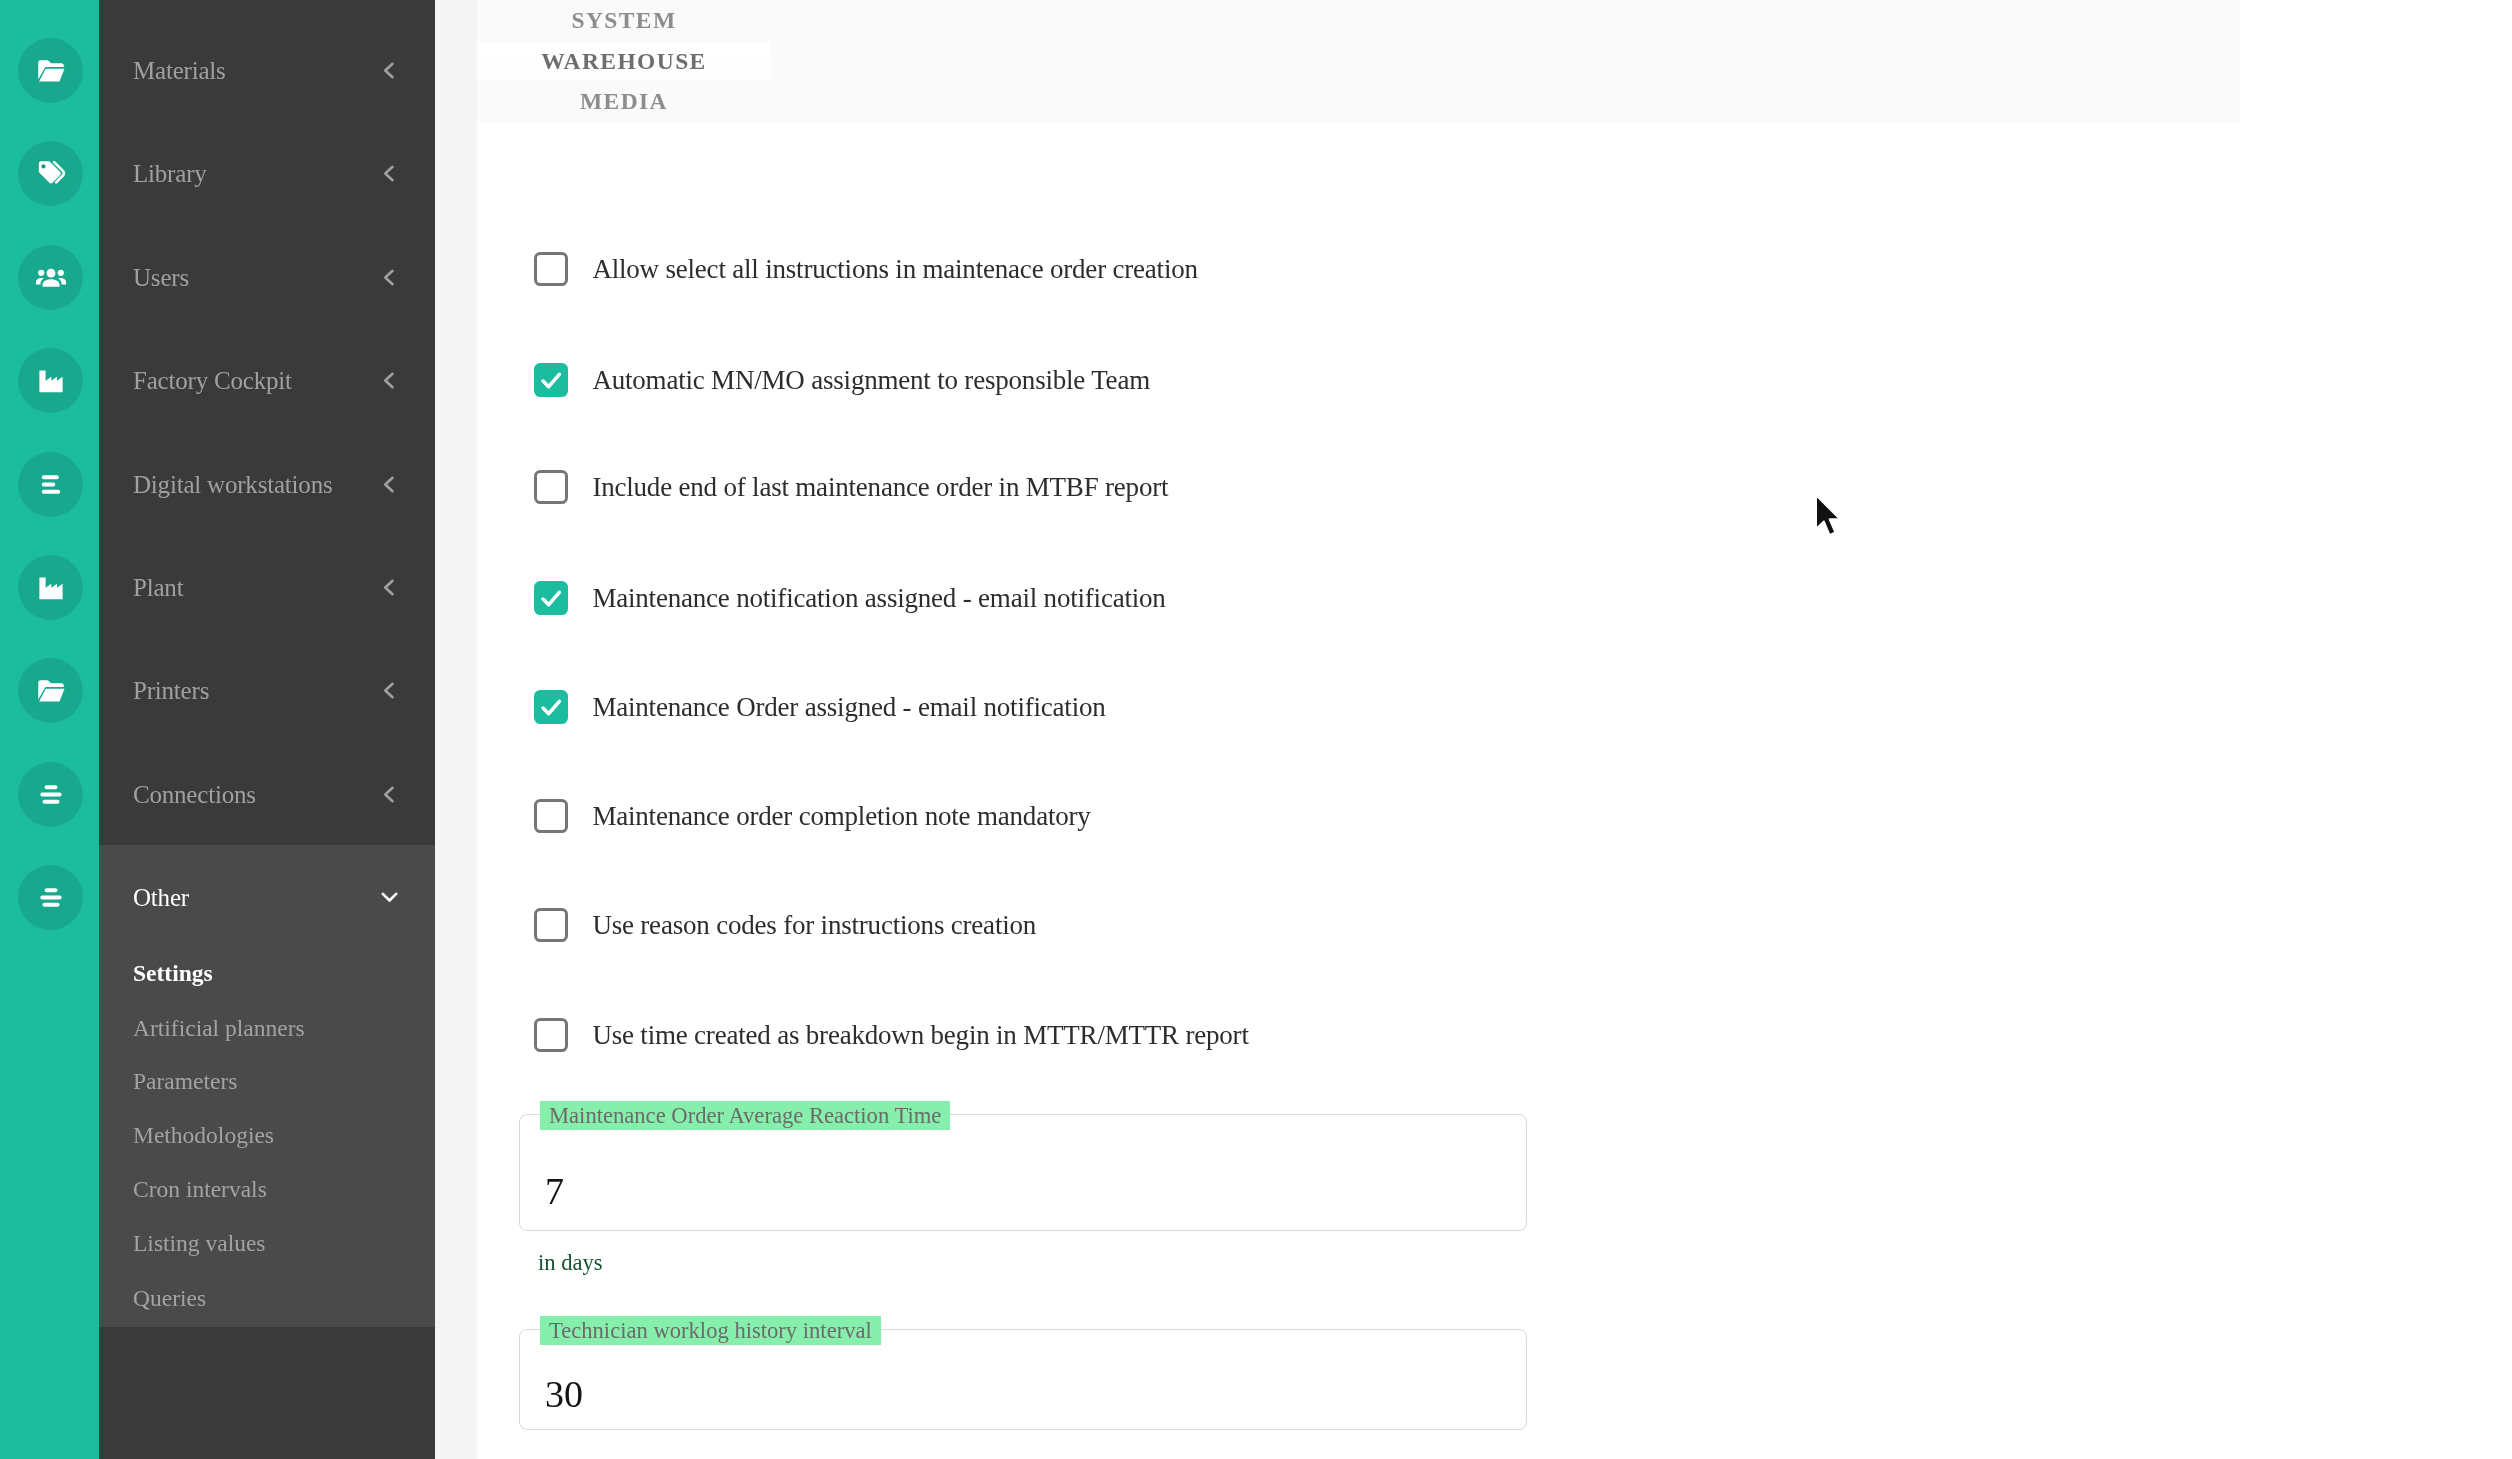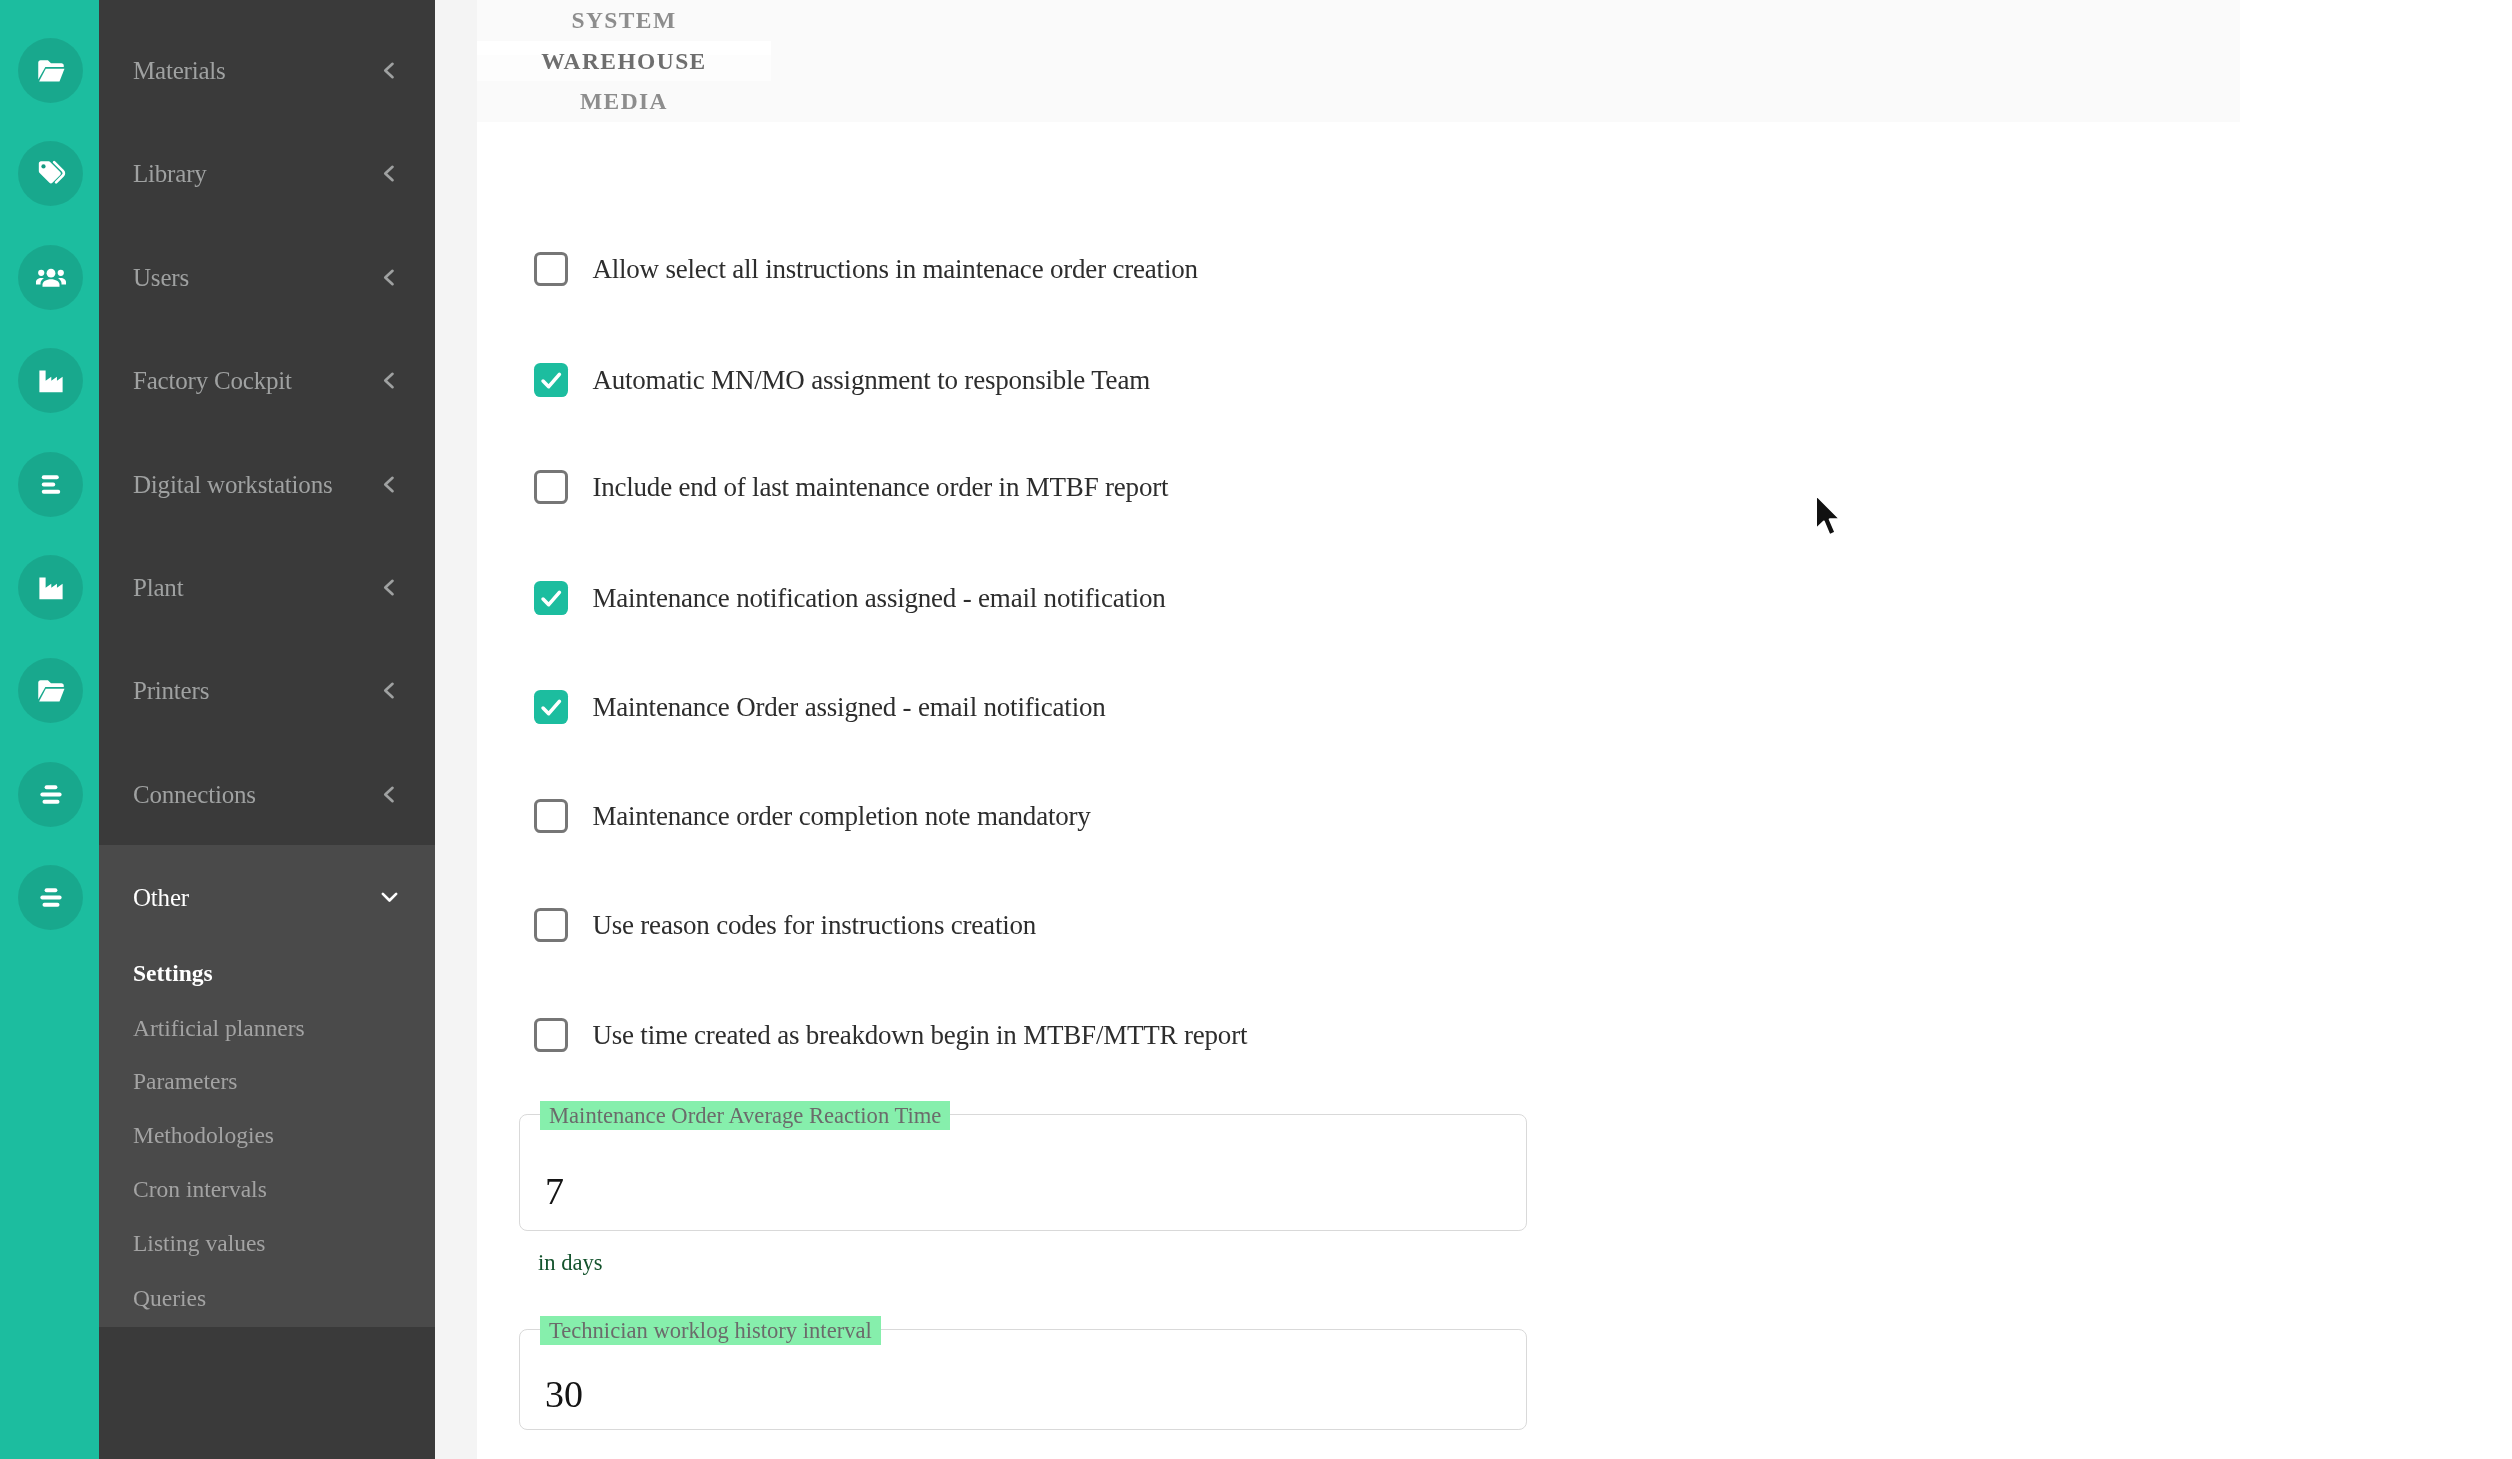--- a/index.html
+++ b/index.html
@@ -260,21 +260,21 @@
     <div class="row" style="top:799px">
       <span class="cbx"></span>
       <span class="lbl">Maintenance order completion note mandatory</span>
     </div>
     <div class="row" style="top:908px">
       <span class="cbx"></span>
       <span class="lbl">Use reason codes for instructions creation</span>
     </div>
     <div class="row" style="top:1018px">
       <span class="cbx"></span>
-      <span class="lbl">Use time created as breakdown begin in MTBF/MTTR report</span>
+      <span class="lbl">Use time created as breakdown begin in MTTR/MTTR report</span>
     </div>
 
     <div class="field f1">
       <span class="legend">Maintenance Order Average Reaction Time</span>
       <span class="value">7</span>
     </div>
     <div class="helper">in days</div>
 
     <div class="field f2">
       <span class="legend">Technician worklog history interval</span>

